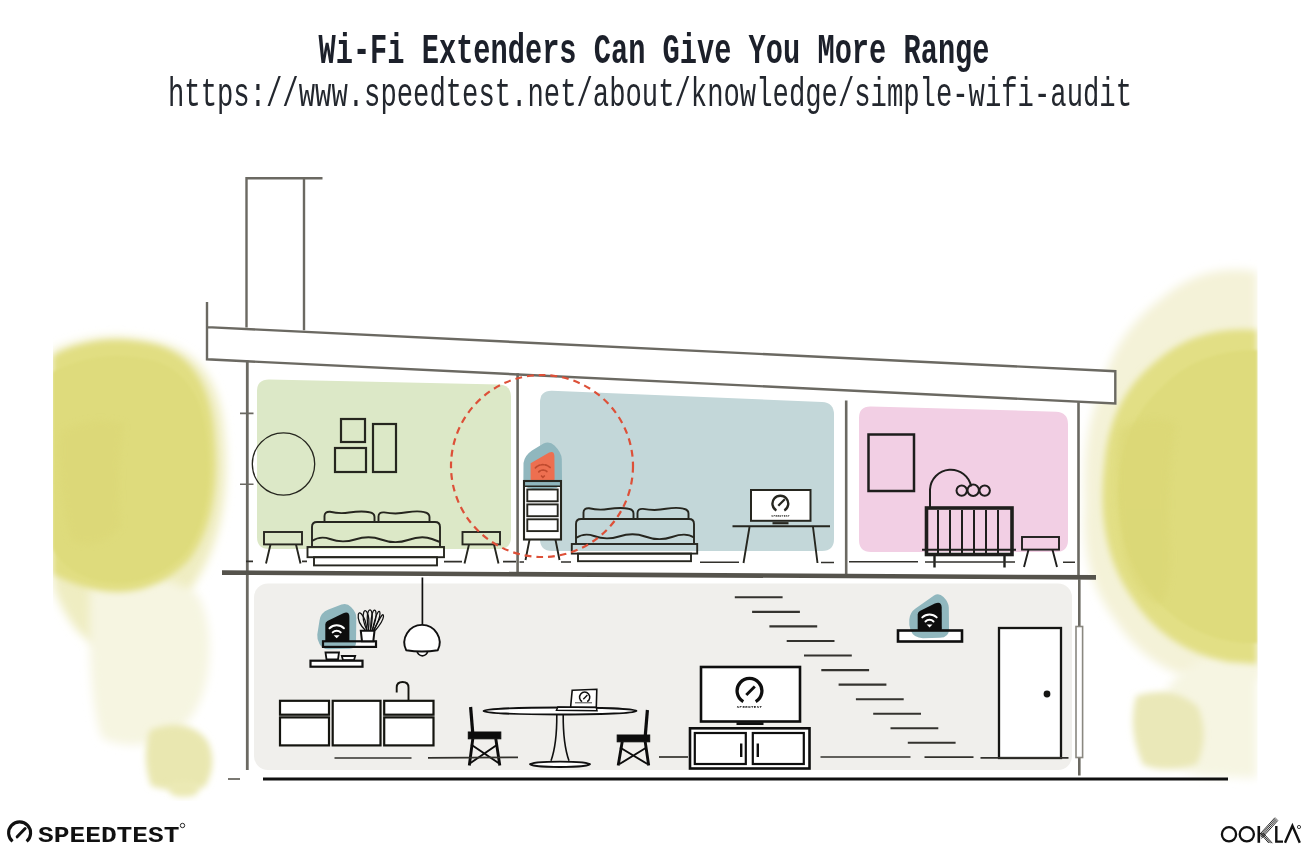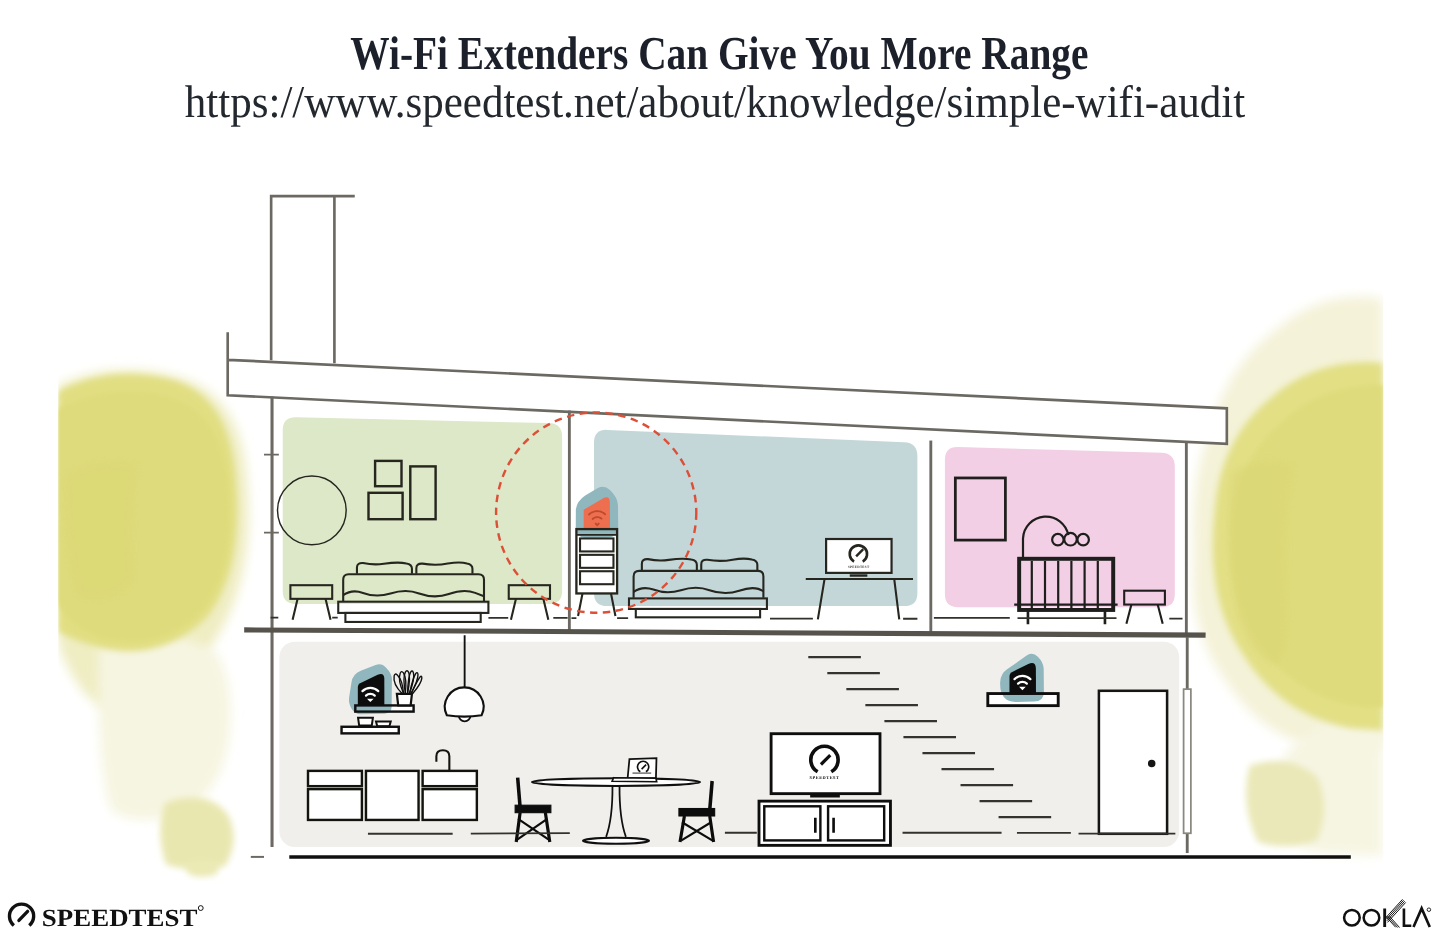--- a/index.html
+++ b/index.html
@@ -1,16 +1,16 @@
 <!DOCTYPE html>
 <html><head>
 <meta charset="utf-8">
 <style>
   html,body{margin:0;padding:0;background:#ffffff;}
-  .page{position:relative;width:1308px;height:861px;overflow:hidden;font-family:Liberation Serif, serif;}
+  .page{position:relative;width:1308px;height:861px;overflow:hidden;font-family:Liberation Mono, monospace;}
   svg{display:block;}
 </style>
 </head>
 <body>
 <div class="page">
 <svg width="1308" height="861" viewBox="0 0 1308 861" xmlns="http://www.w3.org/2000/svg">
 
 <text x="654" y="63" text-anchor="middle" font-size="43" font-weight="bold" fill="#1c202a" textLength="671" lengthAdjust="spacingAndGlyphs">Wi-Fi Extenders Can Give You More Range</text>
 
 <text x="650" y="106" text-anchor="middle" font-size="41.5" font-weight="normal" fill="#23272e" textLength="964" lengthAdjust="spacingAndGlyphs">https://www.speedtest.net/about/knowledge/simple-wifi-audit</text>

